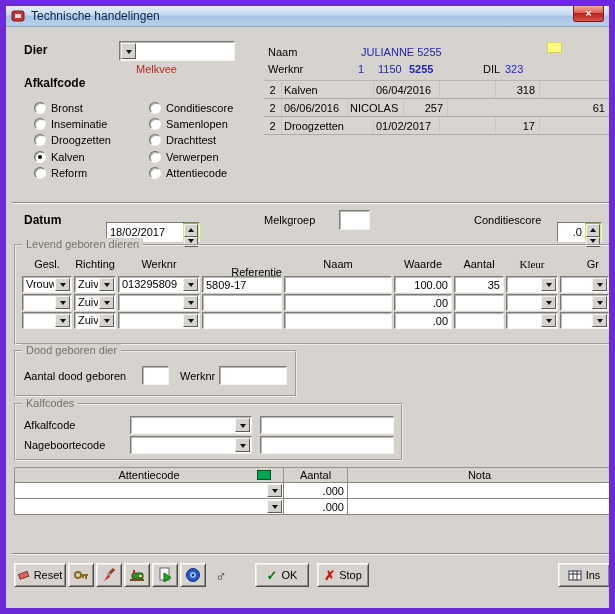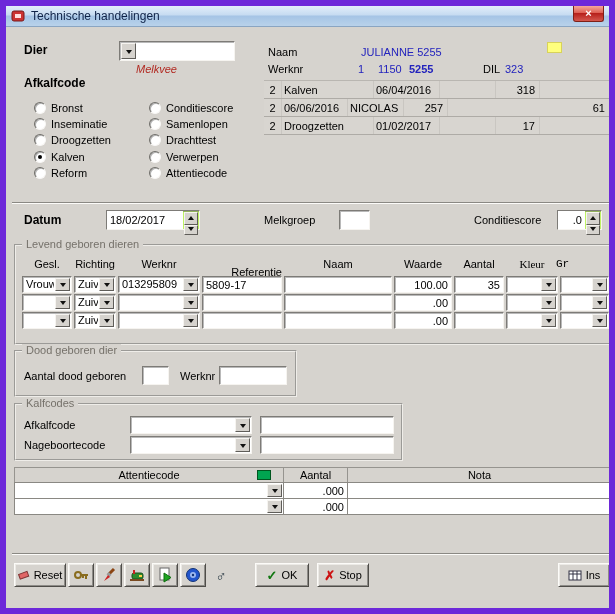--- a/index.html
+++ b/index.html
@@ -23,21 +23,21 @@
   .close-btn {
     position:absolute; right:5px; top:0; width:31px; height:16px;
     background:linear-gradient(#f5a79a, #de6054 45%, #b7211c 50%, #d4574e);
     border:1px solid #7e1f17; border-top:none; border-radius:0 0 3px 3px;
     color:#fff; font-size:11px; line-height:14px; text-align:center; font-weight:bold;
     cursor:pointer;
   }
   .lbl { position:absolute; white-space:nowrap; font-size:11px; line-height:13px; }
   .b   { font-weight:bold; font-size:12px; }
   .blue { color:#2323bd; }
-  .red  { color:#b22a22;font-style:italic; }
+  .red  { color:#b22a22; }
 
   .hr {
     position:absolute; height:2px;
     border-top:1px solid #8a8883; border-bottom:1px solid #fcfbf9;
   }
 
   input.fld, .cell {
     position:absolute; background:#fff;
     border:1px solid; border-color:#7d7b77 #f6f4f0 #f6f4f0 #7d7b77;
     box-shadow:inset 1px 1px 0 rgba(80,80,80,.40);
@@ -59,20 +59,21 @@
     display:flex; align-items:center; justify-content:center; cursor:pointer;
   }
   .tri-dn { width:0; height:0; border:3px solid transparent; border-top:4px solid #111; margin-top:4px; }
   .tri-up-s { width:0; height:0; border:3px solid transparent; border-bottom:4px solid #111; margin-bottom:4px; }
 
   
   .spin {
     position:absolute; display:flex; background:#bef264;
     border:1px solid; border-color:#7d7b77 #f6f4f0 #f6f4f0 #7d7b77;
     box-shadow:inset 1px 1px 0 rgba(80,80,80,.40);
+    margin-top:12px;
   }
   .spin input { flex:1; min-width:0; border:none; outline:none; background:#fff;
     font:11px "Liberation Sans", sans-serif; padding:0 3px; }
   .spin .sbtns { width:14px; display:flex; flex-direction:column; margin:1px; flex:none; }
   .spin .sbtn { flex:1; background:#d6d3ce;
     border:1px solid; border-color:#f6f4f0 #5f5d59 #5f5d59 #f6f4f0;
     display:flex; align-items:center; justify-content:center; cursor:pointer; }
 
   
   .radio-row { position:absolute; display:flex; align-items:center; gap:5px; height:14px; }
@@ -292,21 +293,21 @@
   <span class="group-title" style="left:16px; top:232px;">Levend geboren dieren</span>
 
   <span class="lbl" style="left:16px;  top:252px; width:50px;  text-align:center;">Gesl.</span>
   <span class="lbl" style="left:68px;  top:252px; width:42px;  text-align:center;">Richting</span>
   <span class="lbl" style="left:112px; top:252px; width:82px;  text-align:center;">Werknr</span>
   <span class="lbl" style="left:196px; top:260px; width:80px;  text-align:right;">Referentie</span>
   <span class="lbl" style="left:278px; top:252px; width:108px; text-align:center;">Naam</span>
   <span class="lbl" style="left:388px; top:252px; width:58px;  text-align:center;">Waarde</span>
   <span class="lbl" style="left:448px; top:252px; width:50px;  text-align:center;">Aantal</span>
   <span class="lbl" style="left:500px; top:252px; width:52px;  text-align:center;font-family:Liberation Serif, serif;">Kleur</span>
-  <span class="lbl" style="left:532px; top:252px; width:49px;  text-align:center;font-family:Liberation Mono, monospace;">Gr</span>
+  <span class="lbl" style="left:544px; top:252px; width:49px;  text-align:right;">Gr</span>
 
   <div class="combo" style="left:16px; top:270px; width:50px; height:17px;">
     <span class="ctx">Vrouw</span>
     <span class="cbtn">
         <i class="tri-dn"></i>
       </span>
   </div>
   <div class="combo" style="left:68px; top:270px; width:42px; height:17px;">
     <span class="ctx">Zuiv</span>
     <span class="cbtn">

